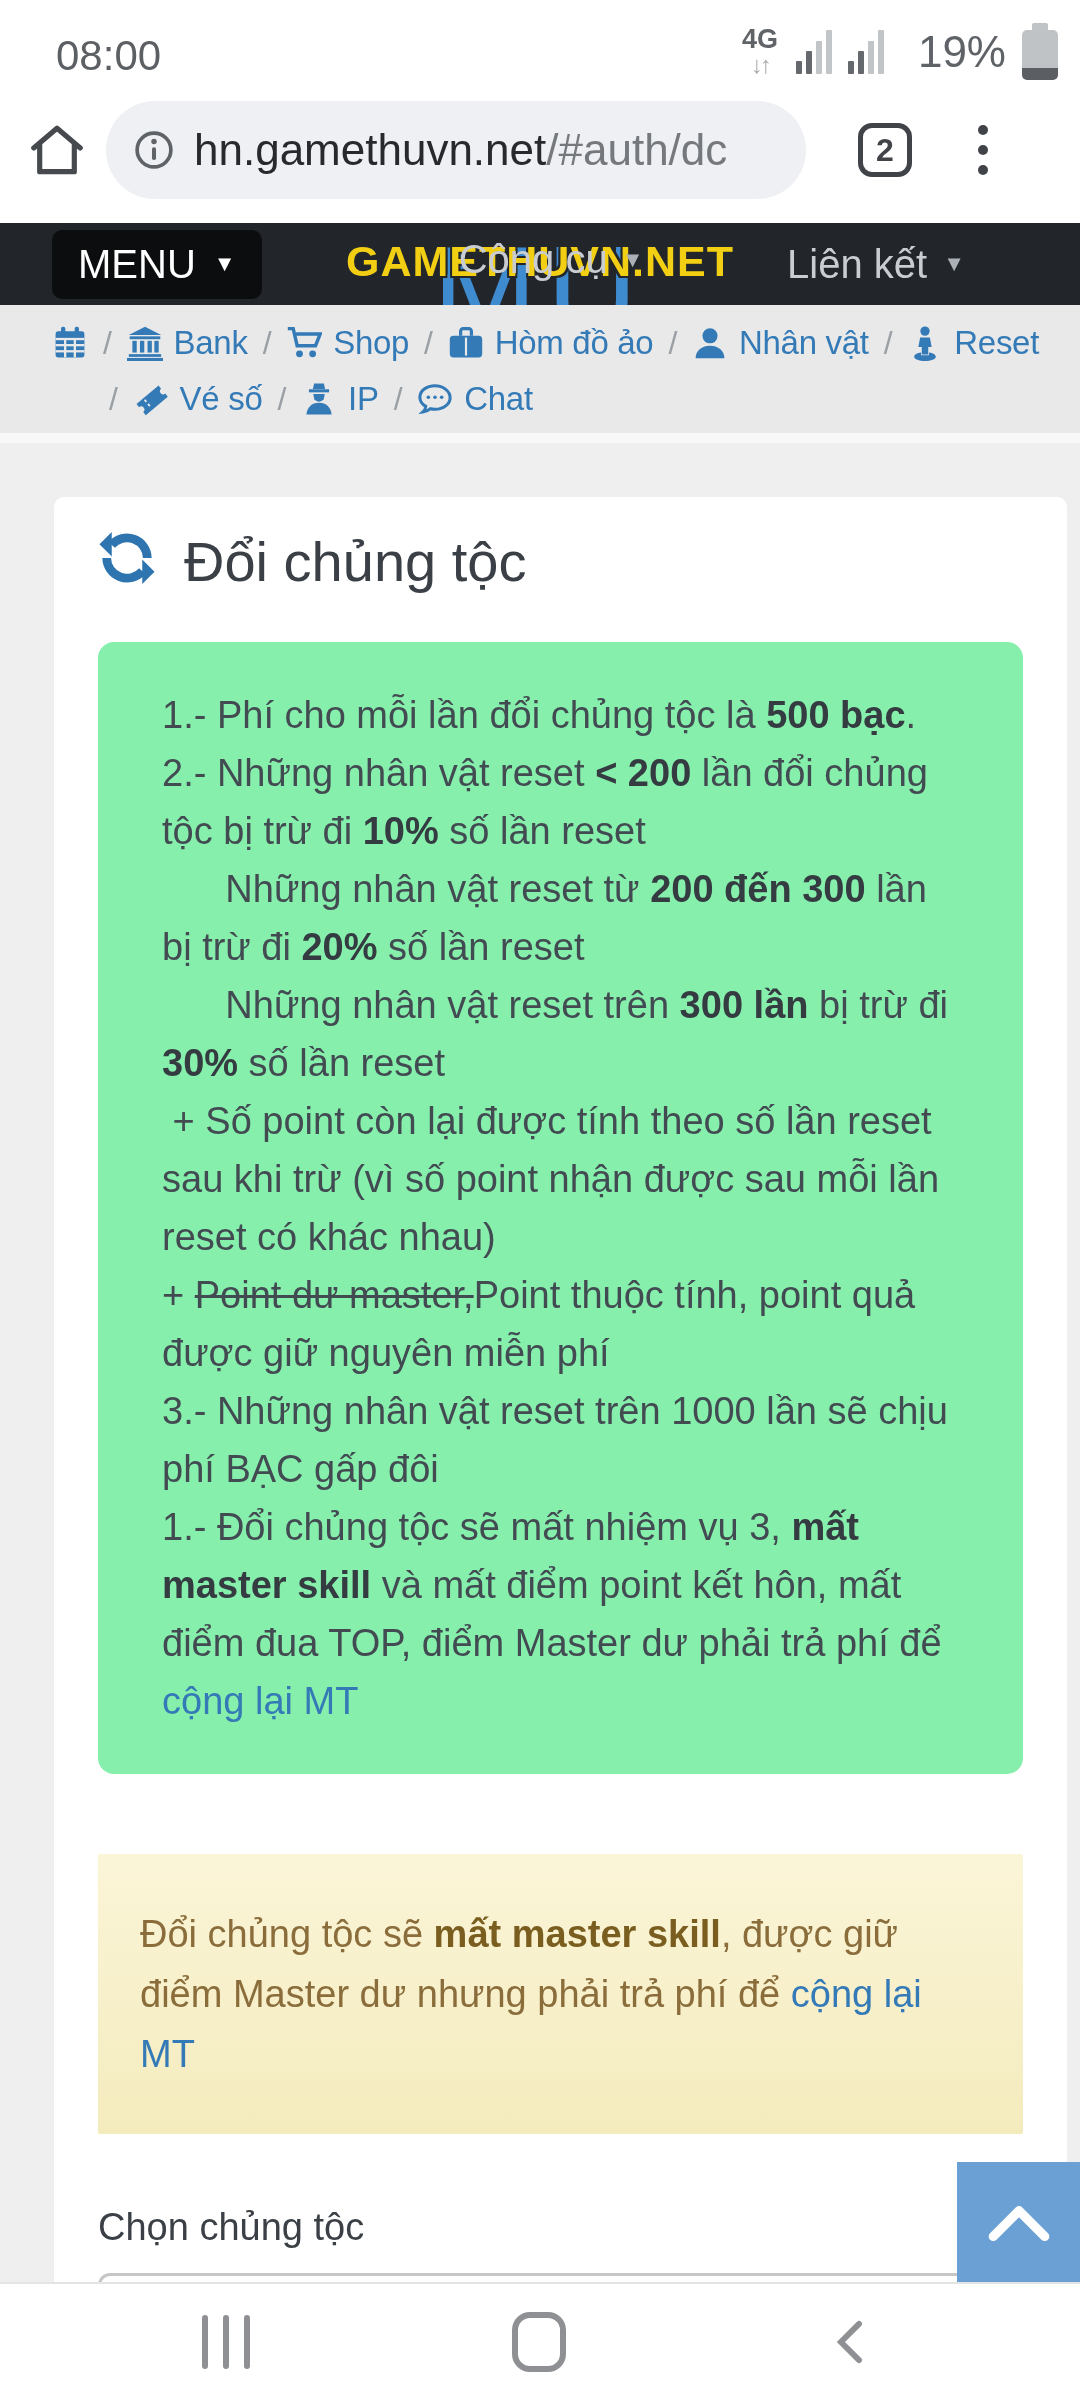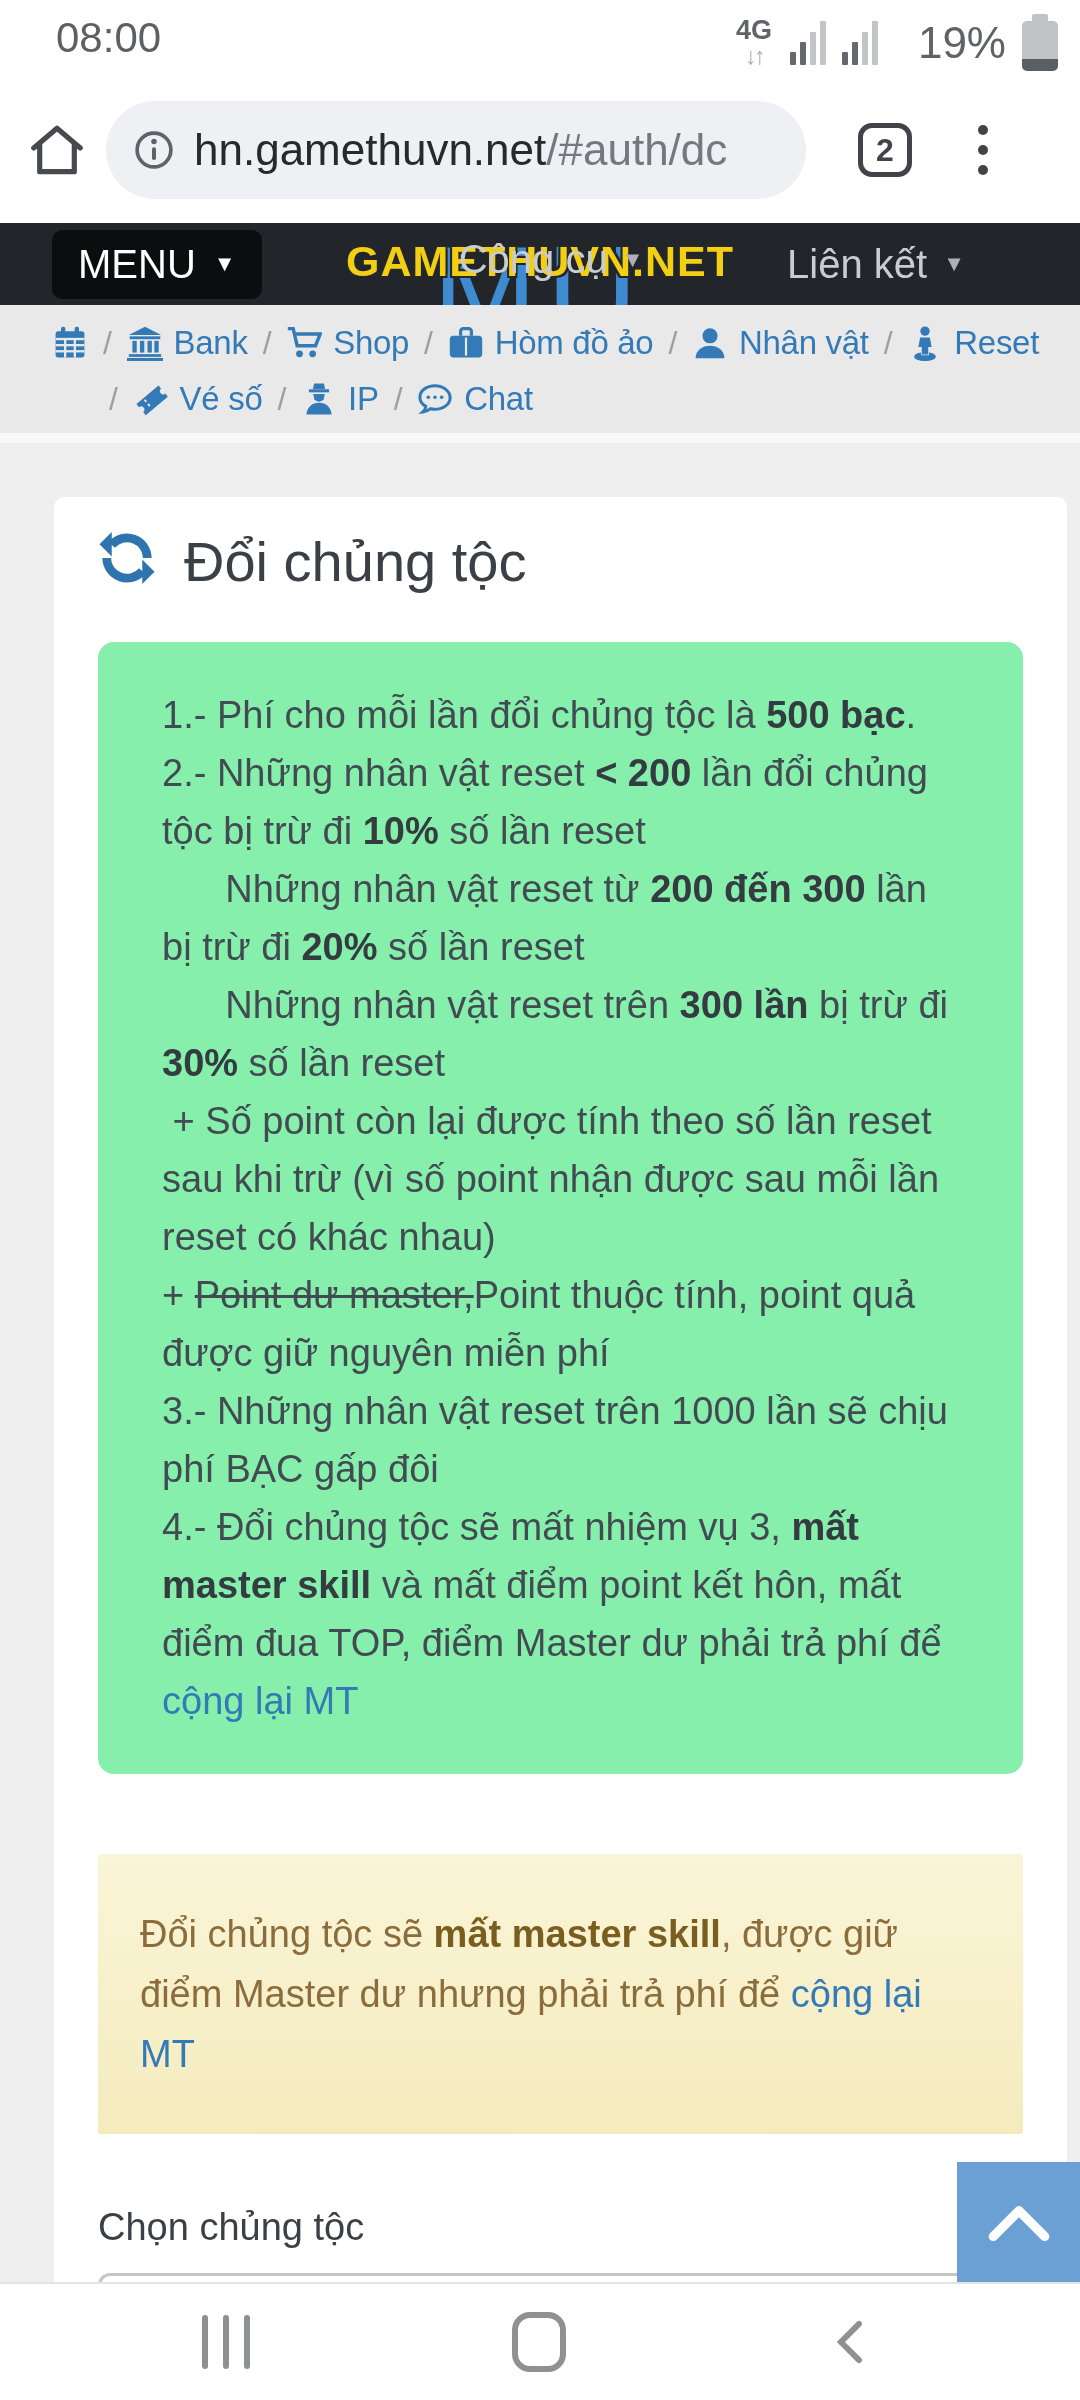--- a/index.html
+++ b/index.html
@@ -1,33 +1,33 @@
 <!DOCTYPE html>
 <html><head>
 <meta charset="utf-8">
 <style>
   *{margin:0;padding:0;box-sizing:border-box}
   html,body{width:1080px;background:#fff}
   .screen{position:relative;width:1080px;height:2400px;overflow:hidden;background:#fff;
           font-family:"Liberation Sans","DejaVu Sans",sans-serif}
 
   
-  .status-bar{height:80px;display:flex;align-items:flex-start;justify-content:space-between;
-              padding:14px 22px 0 56px}
+  .status-bar{height:80px;display:flex;align-items:flex-end;justify-content:space-between;
+              padding:20px 22px 0 56px}
   .time{font-size:42px;color:#5c5f63}
   .status-right{display:flex;align-items:center;gap:16px}
   .net{display:flex;flex-direction:column;align-items:center;line-height:1;margin-right:2px}
   .net-type{font-size:27px;font-weight:bold;color:#606468}
   .net-arrows{font-size:24px;color:#a8abad;letter-spacing:-3px}
   .signal{display:flex;align-items:flex-end;gap:4px;height:44px}
   .signal i{display:block;width:6px;background:#65696d;border-radius:1px}
   .signal i:nth-child(1){height:13px}.signal i:nth-child(2){height:23px}
   .signal i:nth-child(3){height:33px;background:#c2c5c7}
   .signal i:nth-child(4){height:44px;background:#c2c5c7}
-  .batt-pct{font-size:44px;color:#5f6368;margin-left:24px}
+  .batt-pct{font-size:44px;color:#5f6368;margin-left:18px}
   .battery{display:flex;flex-direction:column;align-items:center}
   .battery .nub{width:16px;height:7px;background:#c0c3c5;border-radius:2px 2px 0 0}
   .battery .cell{width:36px;height:50px;border-radius:5px;
                  background:linear-gradient(to top,#5b5e62 0 24%,#c0c3c5 24%)}
 
   
   .url-row{height:143px;display:flex;align-items:center;padding:0 24px 3px 26px}
   .home-ico{width:62px;height:62px;color:#46494d;flex:none}
   .omnibox{flex:none;width:700px;height:98px;background:#eef0f3;border-radius:49px;
            display:flex;align-items:center;padding:0 26px;margin-left:18px;gap:18px;overflow:hidden}
@@ -249,21 +249,21 @@
         <span>Đổi chủng tộc</span>
       </h1>
       <div class="info-box" id="infoBox">
           <p class="rule"><span>1.- Phí cho mỗi lần đổi chủng tộc là </span><span class="seg-b">500 bạc</span><span>.</span></p>
           <p class="rule"><span>2.- Những nhân vật reset </span><span class="seg-b">&lt; 200</span><span> lần đổi chủng tộc bị trừ đi </span><span class="seg-b">10%</span><span> số lần reset</span></p>
           <p class="rule"><span>&nbsp;&nbsp;&nbsp;&nbsp;&nbsp;&nbsp;Những nhân vật reset từ </span><span class="seg-b">200 đến 300</span><span> lần bị trừ đi </span><span class="seg-b">20%</span><span> số lần reset</span></p>
           <p class="rule"><span>&nbsp;&nbsp;&nbsp;&nbsp;&nbsp;&nbsp;Những nhân vật reset trên </span><span class="seg-b">300 lần</span><span> bị trừ đi </span><span class="seg-b">30%</span><span> số lần reset</span></p>
           <p class="rule"><span>&nbsp;+ Số point còn lại được tính theo số lần reset sau khi trừ (vì số point nhận được sau mỗi lần reset có khác nhau)</span></p>
           <p class="rule"><span>+ </span><span class="seg-s">Point dư master,</span><span>Point thuộc tính, point quả được giữ nguyên miễn phí</span></p>
           <p class="rule"><span>3.- Những nhân vật reset trên 1000 lần sẽ chịu phí BẠC gấp đôi</span></p>
-          <p class="rule"><span>4.- Đổi chủng tộc sẽ mất nhiệm vụ 3, </span><span class="seg-b">mất master skill</span><span> và mất điểm point kết hôn, mất điểm đua TOP, điểm Master dư phải trả phí để </span><a class="seg-l">cộng lại MT</a></p>
+          <p class="rule"><span>1.- Đổi chủng tộc sẽ mất nhiệm vụ 3, </span><span class="seg-b">mất master skill</span><span> và mất điểm point kết hôn, mất điểm đua TOP, điểm Master dư phải trả phí để </span><a class="seg-l">cộng lại MT</a></p>
         </div>
       <div class="warn-box">
         <p class="rule"><span>Đổi chủng tộc sẽ </span><span class="seg-b">mất master skill</span><span>, được giữ điểm Master dư nhưng phải trả phí để </span><a class="seg-l">cộng lại MT</a></p>
       </div>
       <div class="select-label">Chọn chủng tộc</div>
       <div class="select-stub"></div>
     </section>
   </main>
 
   <button class="scroll-top">

